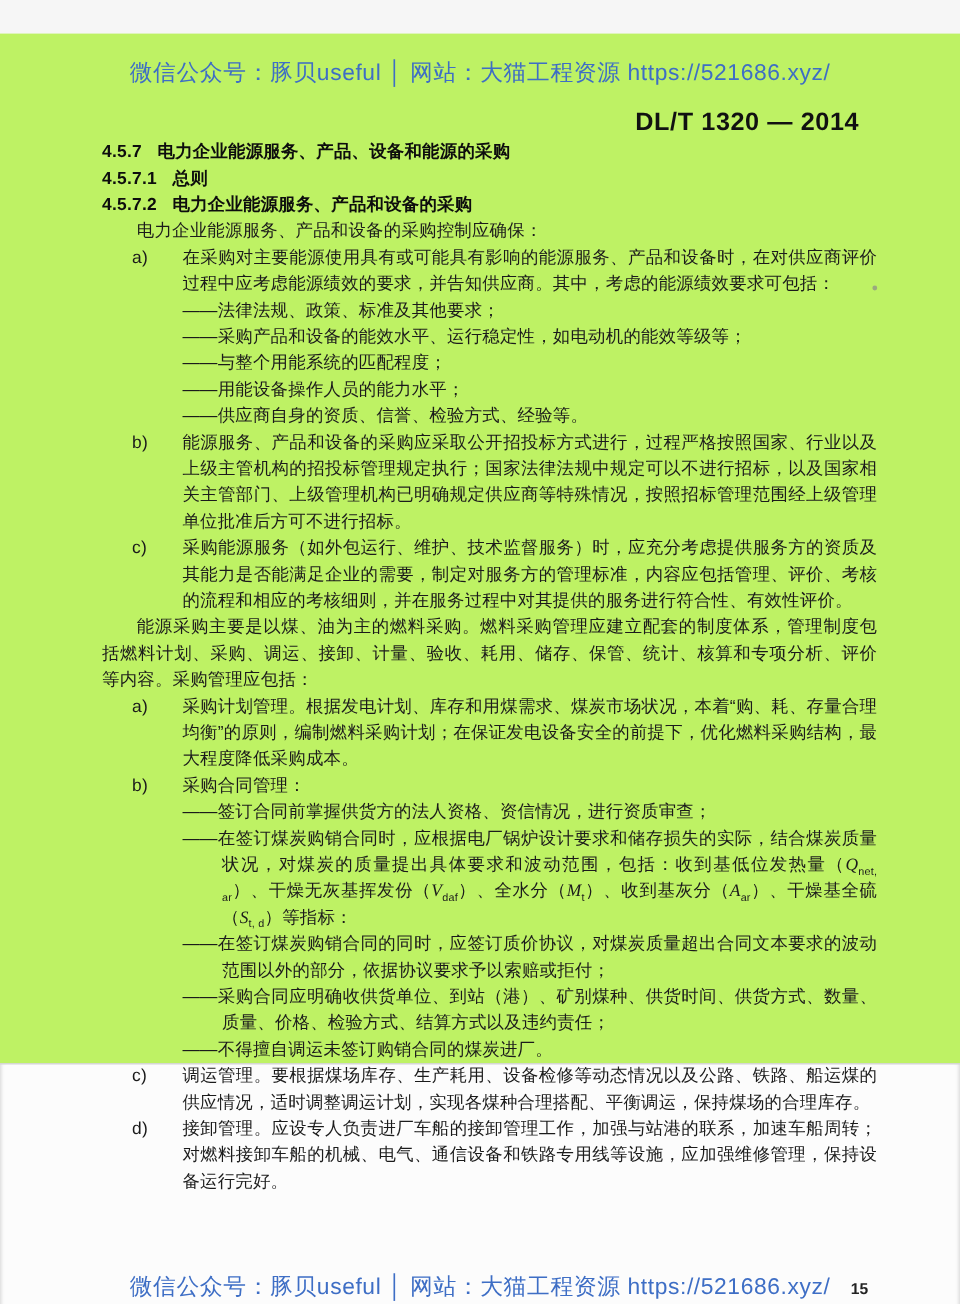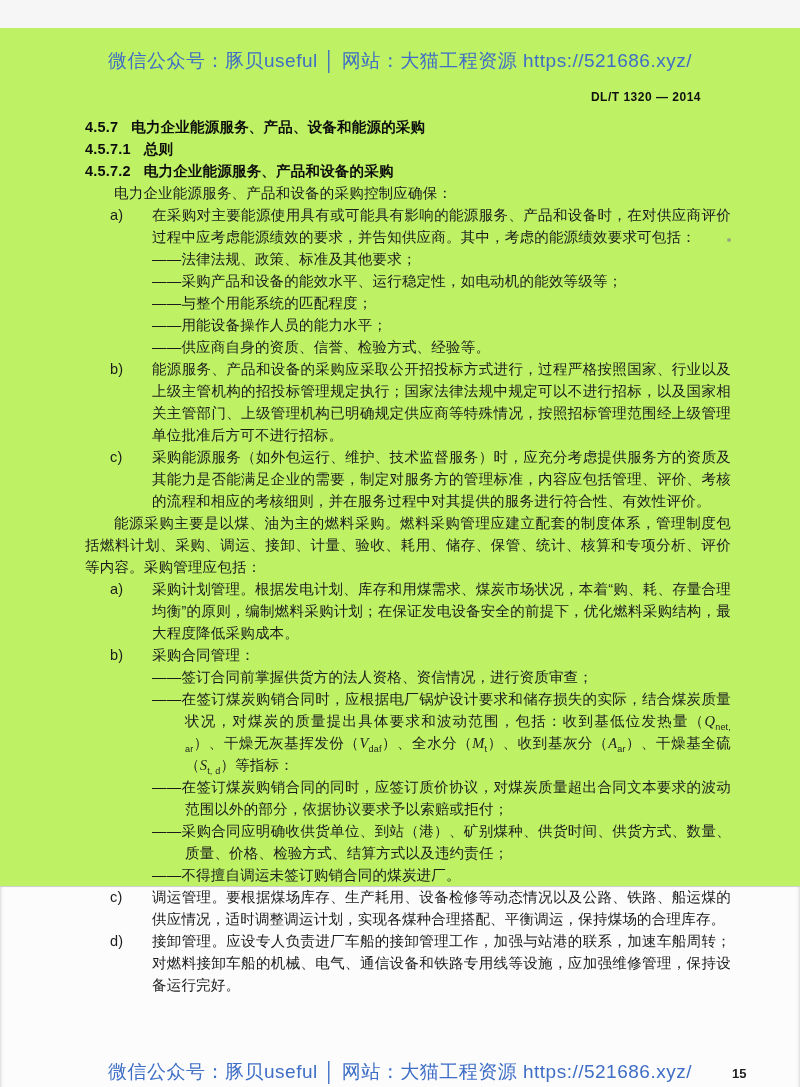--- a/index.html
+++ b/index.html
@@ -20,26 +20,26 @@
     z-index:1;
   }
   .watermark{
     position:absolute;left:0;width:800px;text-align:center;
     font-size:19px;letter-spacing:0.5px;color:#3e6ec5;
     z-index:3;white-space:nowrap;
   }
   .watermark.top{top:20px;}
   .watermark.bottom{top:1031px;}
   .doc-number{
-    position:absolute;top:62px;right:99px;
-    font-size:12px;font-weight:bold;color:#111;
+    position:absolute;top:62px;right:84px;
+    font-size:21px;font-weight:bold;color:#111;
     letter-spacing:0.5px;z-index:3;
   }
   .page-number{
-    position:absolute;top:1038px;left:732px;
+    position:absolute;top:1038px;left:709px;
     font-size:13px;font-weight:bold;color:#222;z-index:4;
   }
   .content{
     position:absolute;left:85px;top:88px;width:646px;
     font-size:14.5px;line-height:22px;color:#1b1b1b;
     text-align:justify;z-index:2;letter-spacing:0.2px;
   }
   .heading{font-weight:bold;color:#0d0d0d;}
   .heading .htitle{margin-left:13px;}
   .para{text-indent:2em;margin:0;}

